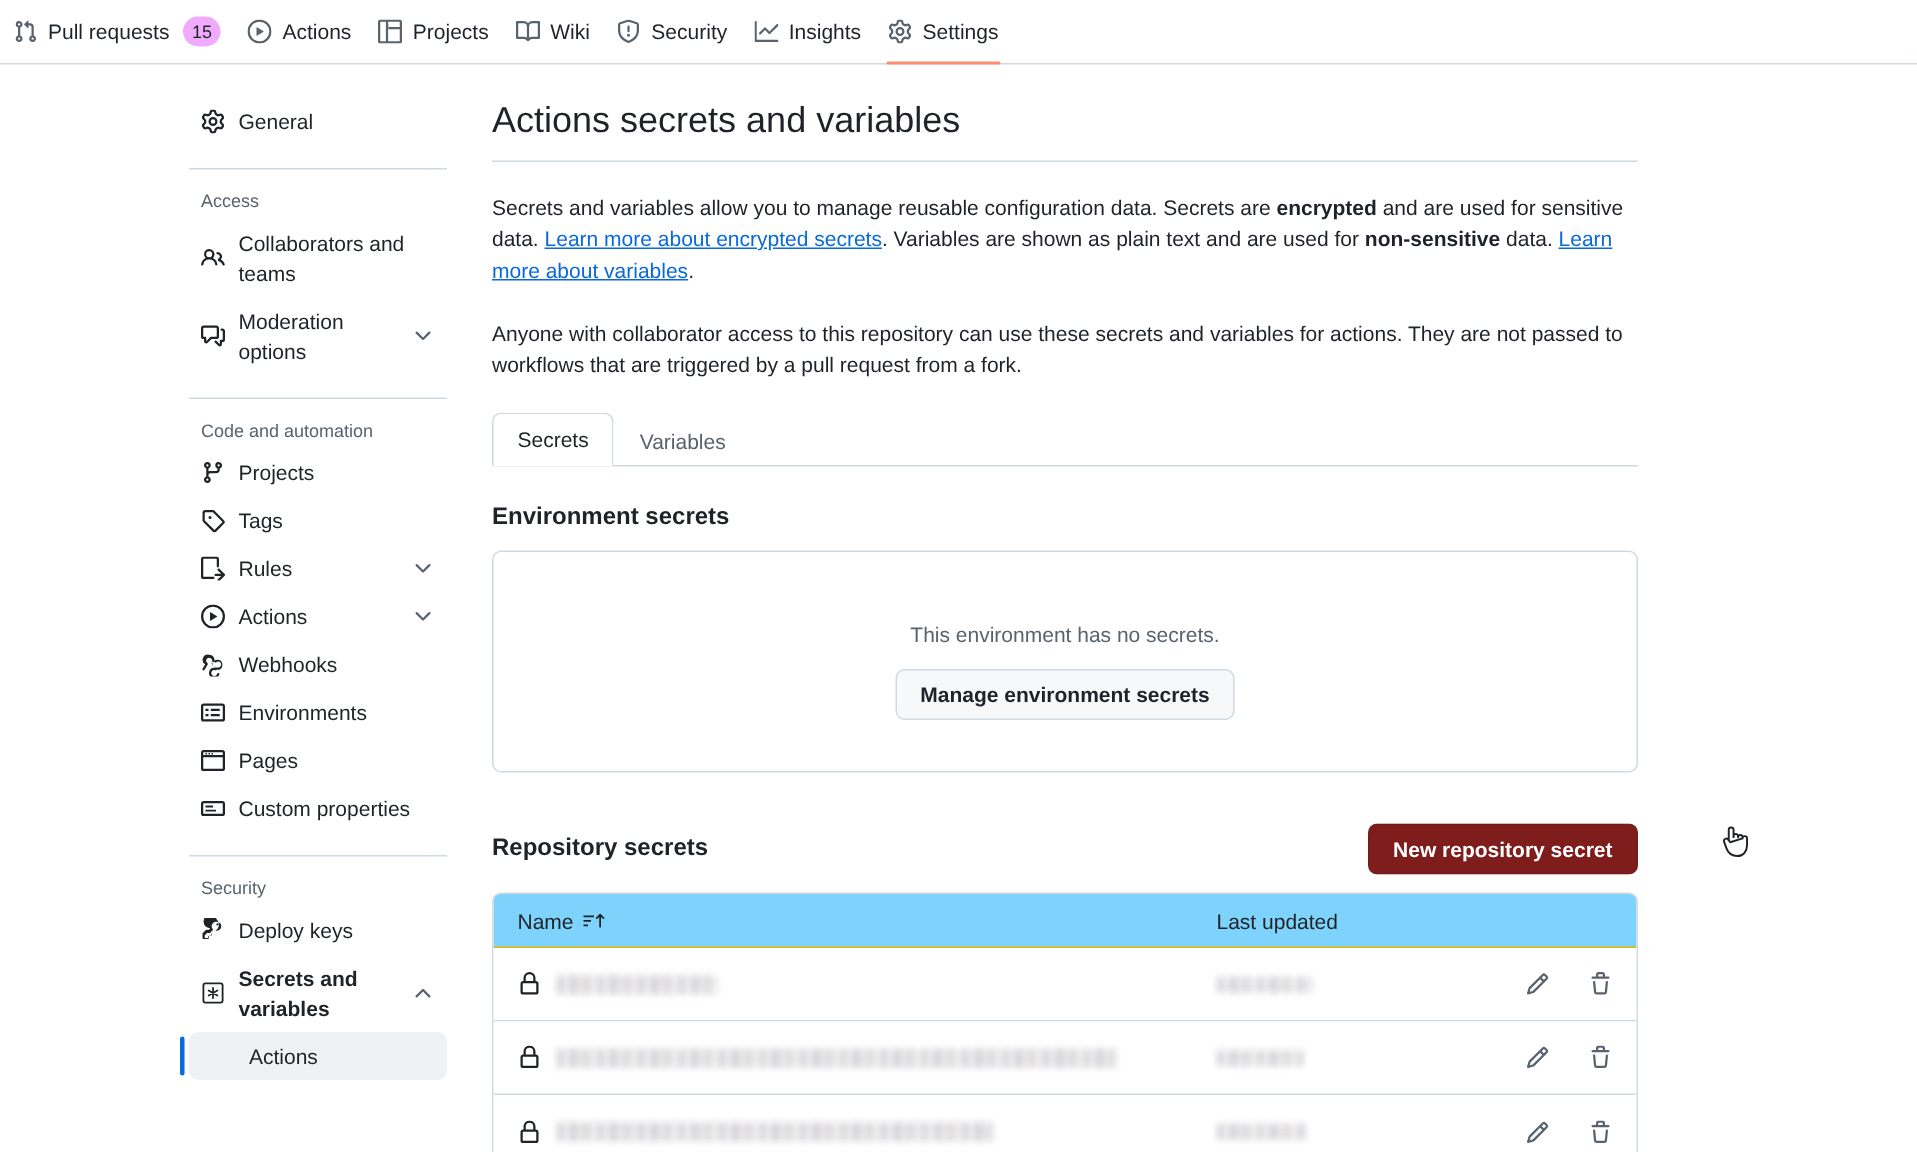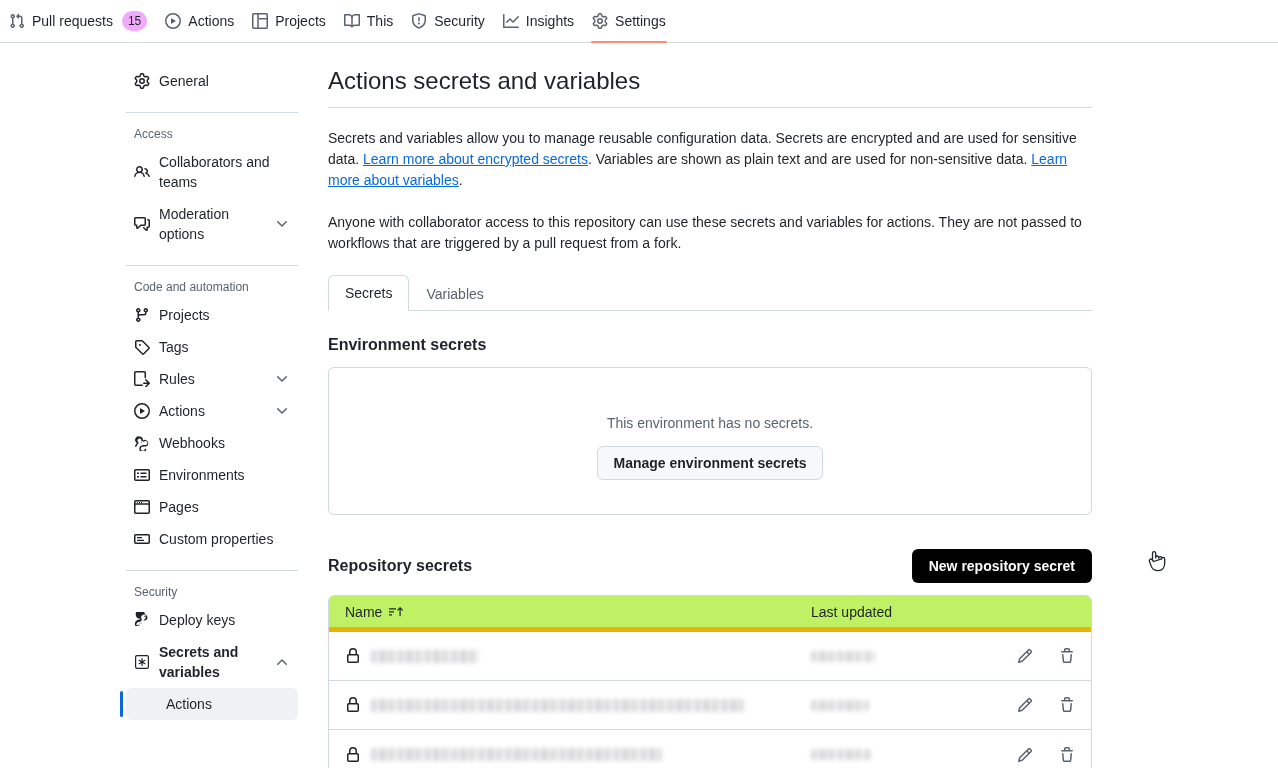--- a/index.html
+++ b/index.html
@@ -142,21 +142,21 @@
     line-height: 32px;
   }
   .title-rule { height: 1px; background: #d1d9e0; margin-bottom: 20px; }
 
   p.desc {
     font-size: 14px;
     line-height: 21px;
     margin: 0 0 21px 0;
     color: #1f2328;
   }
-  p.desc b { font-weight: normal; }
+  p.desc b { font-weight: bold; }
   a.lnk { color: #0969da; text-decoration: underline; cursor: pointer; }
 
   
   .tabs {
     display: flex;
     align-items: flex-end;
     border-bottom: 1px solid #d1d9e0;
     margin-bottom: 22px;
     padding-left: 0;
   }
@@ -206,21 +206,21 @@
     font-weight: bold;
     padding: 6px 16px;
     border-radius: 6px;
     border: 1px solid #d1d9e0;
     background: #f6f8fa;
     color: #1f2328;
     cursor: pointer;
     line-height: 20px;
   }
   .btn-primary {
-    background: #000000;
+    background: #7f1d1d;
     border: 1px solid rgba(31,35,40,0.15);
     color: #ffffff;
   }
 
   .section-head {
     display: flex;
     align-items: center;
     justify-content: space-between;
     margin-bottom: 12px;
     position: relative;
@@ -228,22 +228,22 @@
 
   
   .tbl {
     border: 1px solid #d1d9e0;
     border-radius: 6px;
     overflow: hidden;
   }
   .tbl-head {
     display: flex;
     align-items: center;
-    background: #bef264;
-    border-bottom: 5px solid #eab308;
+    background: #7dd3fc;
+    border-bottom: 1px solid #eab308;
     height: 36px;
     padding: 0 16px;
     font-size: 14px;
   }
   .th-name { flex: 1; display: flex; align-items: center; gap: 6px; }
   .th-updated { width: 180px; color: #1f2328; }
   .th-actions { width: 84px; }
   .sort-ico { display: flex; align-items: center; cursor: pointer; }
 
   .tbl-row {
@@ -320,21 +320,21 @@
     </span>
     <span>Projects</span>
   </div>
 
   <div class="topnav-item">
     <span class="tn-ico">
       <svg width="16" height="16" viewBox="0 0 16 16" fill="currentColor">
           <path d="M0 1.75A.75.75 0 0 1 .75 1h4.253c1.227 0 2.317.59 3 1.501A3.743 3.743 0 0 1 11.006 1h4.245a.75.75 0 0 1 .75.75v10.5a.75.75 0 0 1-.75.75h-4.507a2.25 2.25 0 0 0-1.591.659l-.622.621a.75.75 0 0 1-1.06 0l-.622-.621A2.25 2.25 0 0 0 5.258 13H.75a.75.75 0 0 1-.75-.75Zm7.251 10.324.004-5.073-.002-2.253A2.25 2.25 0 0 0 5.003 2.5H1.5v9h3.757a3.75 3.75 0 0 1 1.994.574ZM8.755 4.75l-.004 7.322a3.752 3.752 0 0 1 1.992-.572H14.5v-9h-3.495a2.25 2.25 0 0 0-2.25 2.25Z"></path>
         </svg>
     </span>
-    <span>This</span>
+    <span>Wiki</span>
   </div>
 
   <div class="topnav-item">
     <span class="tn-ico">
       <svg width="16" height="16" viewBox="0 0 16 16" fill="currentColor">
           <path d="M7.467.133a1.748 1.748 0 0 1 1.066 0l5.25 1.68A1.75 1.75 0 0 1 15 3.48V7c0 1.566-.32 3.182-1.303 4.682-.983 1.498-2.585 2.813-5.032 3.855a1.7 1.7 0 0 1-1.33 0c-2.447-1.042-4.049-2.357-5.032-3.855C1.32 10.182 1 8.566 1 7V3.48a1.75 1.75 0 0 1 1.217-1.667Zm.61 1.429a.25.25 0 0 0-.153 0l-5.25 1.68a.25.25 0 0 0-.174.238V7c0 1.358.275 2.666 1.057 3.86.784 1.194 2.121 2.34 4.366 3.297a.2.2 0 0 0 .154 0c2.245-.956 3.582-2.104 4.366-3.298C13.225 9.666 13.5 8.358 13.5 7V3.48a.25.25 0 0 0-.174-.237l-5.25-1.68ZM8.75 4.75v3a.75.75 0 0 1-1.5 0v-3a.75.75 0 0 1 1.5 0ZM9 10.5a1 1 0 1 1-2 0 1 1 0 0 1 2 0Z"></path>
         </svg>
     </span>
     <span>Security</span>
   </div>

